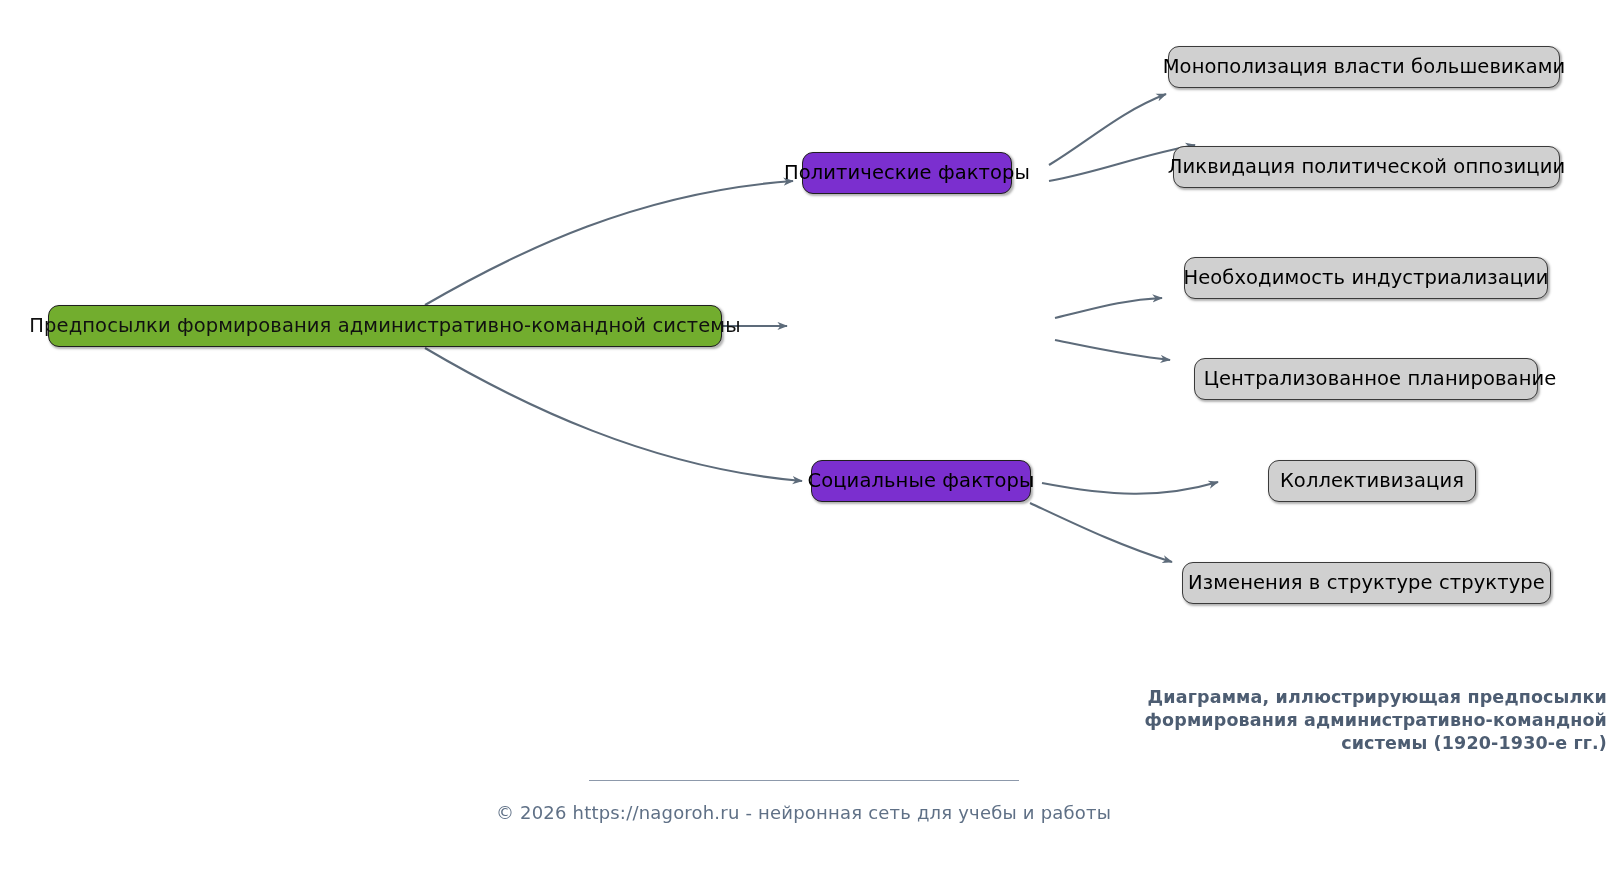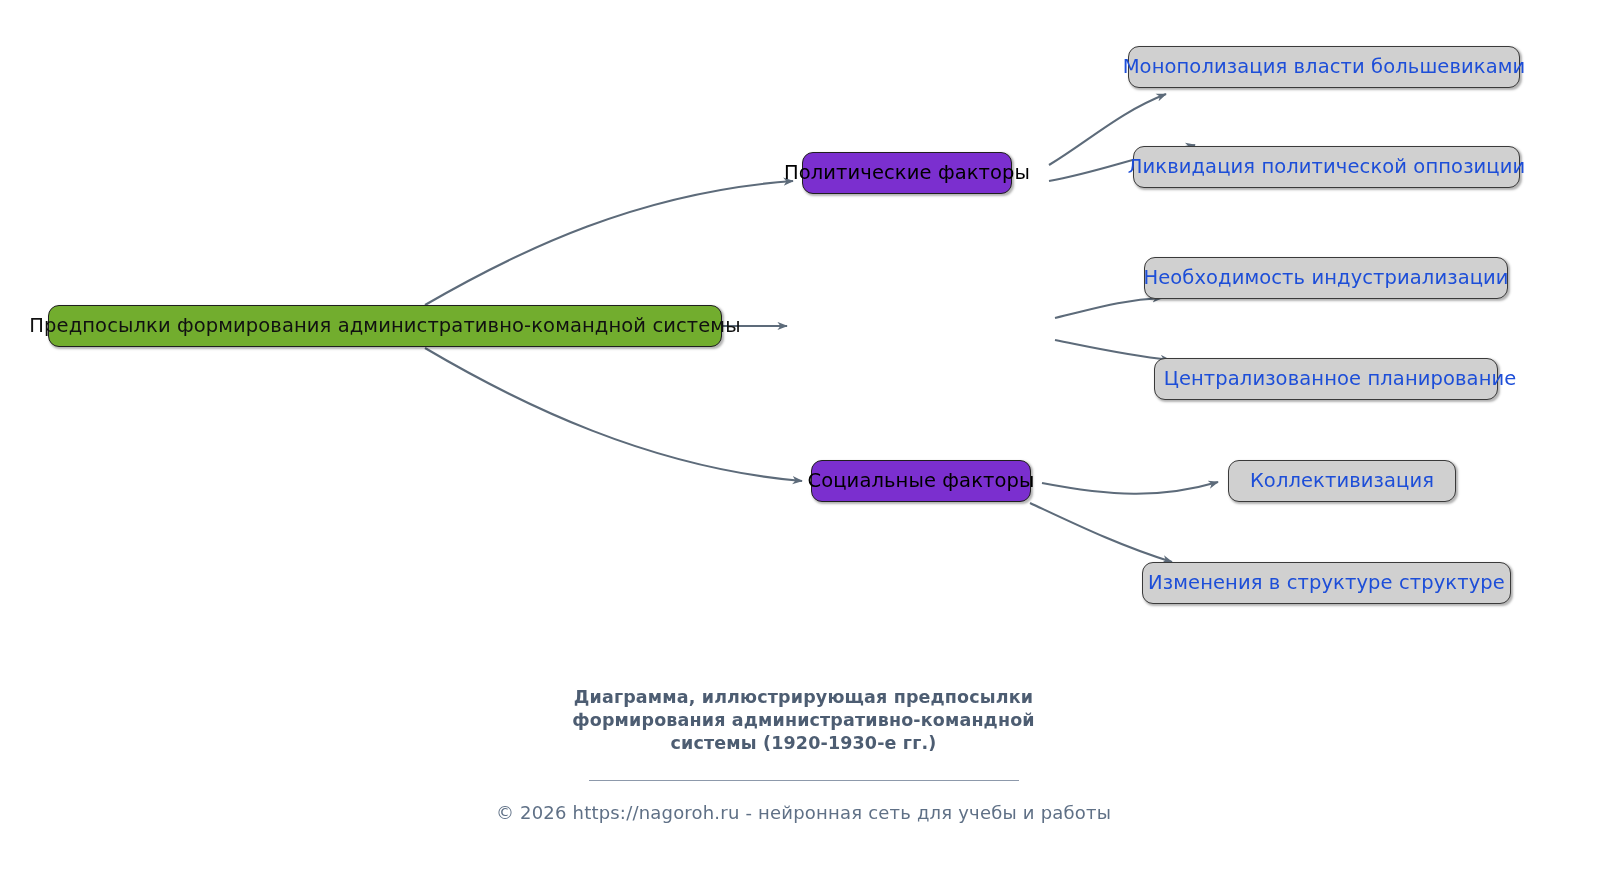--- a/index.html
+++ b/index.html
@@ -48,36 +48,37 @@
     border-color: #1f1f1f;
   }
   .node-branch {
     background: #7B2FCF;
     border-color: #1f1f1f;
     color: #000000;
   }
   .node-leaf {
     background: #D0D0D0;
     border-color: #3a3a3a;
-    color: #1d4ed8;
+    color: #000000;
+    margin-left: 40px;
   }
   #caption {
     position: absolute;
     left: 0;
     top: 686px;
     width: 1607px;
     text-align: center;
     color: #4d5d72;
     font-weight: bold;
     font-size: 17.5px;
     line-height: 1.30;
     font-family: "DejaVu Sans", "Liberation Sans", sans-serif;
     letter-spacing: 0.15px;
   }
-  #caption .cap-line { display: block; }
+  #caption .cap-line { display: block; text-align: right; }
   #divider {
     position: absolute;
     left: 589px;
     top: 780px;
     width: 430px;
     border-top: 1.4px solid #8d99ab;
   }
   #footer {
     position: absolute;
     left: 0;
@@ -145,21 +146,21 @@
   </div>
 
   <div class="node node-leaf" style="left:1144px; top:257px; width:364px; height:42px;">
     <span>Необходимость индустриализации</span>
   </div>
 
   <div class="node node-leaf" style="left:1154px; top:358px; width:344px; height:42px;padding-left:28px;">
     <span>Централизованное планирование</span>
   </div>
 
-  <div class="node node-leaf" style="left:1228px; top:460px; width:228px; height:42px;">
+  <div class="node node-leaf" style="left:1228px; top:460px; width:208px; height:42px;">
     <span>Коллективизация</span>
   </div>
 
   <div class="node node-leaf" style="left:1142px; top:562px; width:369px; height:42px;">
     <span>Изменения в структуре структуре</span>
   </div>
 
   <div id="caption">
     <span class="cap-line">Диаграмма, иллюстрирующая предпосылки</span>
     <span class="cap-line">формирования административно-командной</span>

